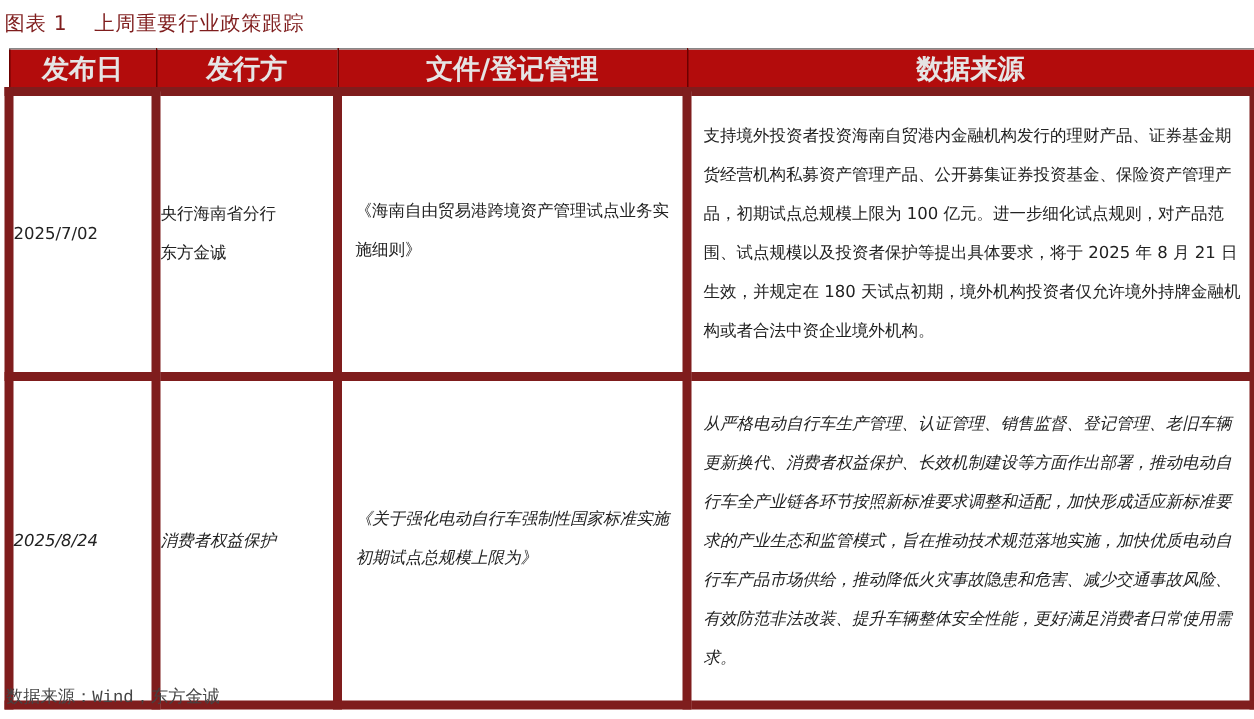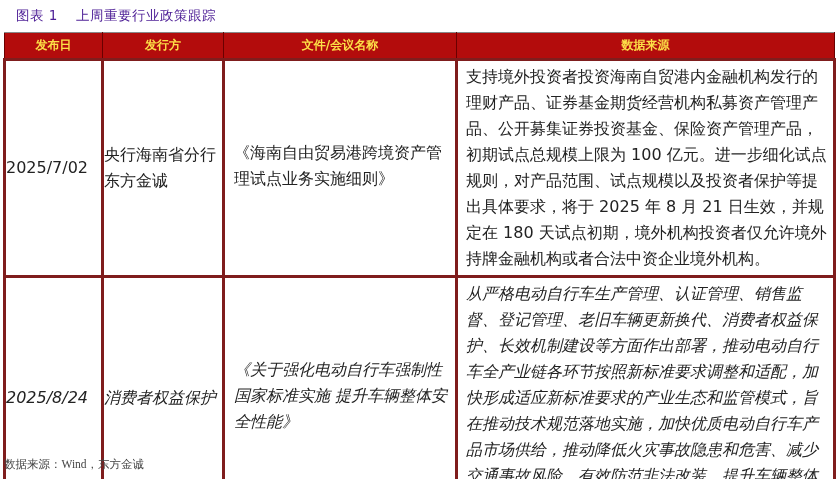--- a/index.html
+++ b/index.html
@@ -1,51 +1,51 @@
 <!DOCTYPE html>
 <html><head>
   <meta charset="utf-8">
   <style>
     html, body { margin: 0; padding: 0; background: #ffffff; }
     body { width: 836px; height: 479px; position: relative; overflow: hidden;
            font-family: "DejaVu Sans", "Liberation Sans", sans-serif; color: #222; }
-    .title { position: absolute; left: 16px; top: 7px; font-size: 13.5px; color: #4c1d95; letter-spacing: 0.5px; }
+    .title { position: absolute; left: 3px; top: 7px; font-size: 13.5px; color: #7f1d1d; letter-spacing: 0.5px; }
     .title .num { margin-right: 18px; }
     table { position: absolute; left: 3px; top: 32px; width: 830px; border-collapse: collapse; table-layout: fixed; }
-    th { background: #b30c0c; color: #fde047; font-weight: bold; font-size: 12px; height: 25px; padding: 0;
+    th { background: #b30c0c; color: #e5e5e5; font-weight: bold; font-size: 18px; height: 25px; padding: 0;
          border-left: 1px solid #6b0000; border-right: 1px solid #6b0000; border-top: 1px solid #888; border-bottom: 1px solid #888; }
-    td { border: 3px solid #7f1d1d; font-size: 16px; line-height: 26px; vertical-align: middle; padding: 0; }
+    td { border: 6px solid #7f1d1d; font-size: 11px; line-height: 26px; vertical-align: middle; padding: 0; }
     td.c { }
     td.name { padding: 0 4px 0 9px; }
     td.content { padding: 3px 6px 3px 8px; }
     tr.r1 td { height: 178px; }
     tr.r2 td { height: 207px; font-style: italic; }
     .name-text { display: block; margin-top: -4px; }
-    .source { position: absolute; left: 4px; top: 457px; font-family: Liberation Serif, serif;
+    .source { position: absolute; left: 4px; top: 457px; font-family: Liberation Mono, monospace;
               font-size: 11.5px; color: #444; }
   </style>
 </head>
 <body>
 
 <div class="title">
   <span class="num">图表 1</span><span>上周重要行业政策跟踪</span>
 </div>
 
 <table>
   <colgroup>
     <col style="width:98px">
     <col style="width:121px">
     <col style="width:233px">
     <col style="width:378px">
   </colgroup>
   <thead>
     <tr>
       <th>发布日</th>
       <th>发行方</th>
-      <th>文件/会议名称</th>
+      <th>文件/登记管理</th>
       <th>数据来源</th>
     </tr>
   </thead>
   <tbody>
     <tr class="r1">
       <td class="c">2025/7/02</td>
       <td class="c">
         <div>央行海南省分行</div>
         <div>东方金诚</div>
       </td>
@@ -53,20 +53,20 @@
         <span class="name-text">《海南自由贸易港跨境资产管理试点业务实施细则》</span>
       </td>
       <td class="content">支持境外投资者投资海南自贸港内金融机构发行的理财产品、证券基金期货经营机构私募资产管理产品、公开募集证券投资基金、保险资产管理产品，初期试点总规模上限为 100 亿元。进一步细化试点规则，对产品范围、试点规模以及投资者保护等提出具体要求，将于 2025 年 8 月 21 日生效，并规定在 180 天试点初期，境外机构投资者仅允许境外持牌金融机构或者合法中资企业境外机构。</td>
     </tr>
     <tr class="r2">
       <td class="c">2025/8/24</td>
       <td class="c">
         <div>消费者权益保护</div>
       </td>
       <td class="name">
-        <span class="name-text">《关于强化电动自行车强制性国家标准实施 提升车辆整体安全性能》</span>
+        <span class="name-text">《关于强化电动自行车强制性国家标准实施 初期试点总规模上限为》</span>
       </td>
       <td class="content">从严格电动自行车生产管理、认证管理、销售监督、登记管理、老旧车辆更新换代、消费者权益保护、长效机制建设等方面作出部署，推动电动自行车全产业链各环节按照新标准要求调整和适配，加快形成适应新标准要求的产业生态和监管模式，旨在推动技术规范落地实施，加快优质电动自行车产品市场供给，推动降低火灾事故隐患和危害、减少交通事故风险、有效防范非法改装、提升车辆整体安全性能，更好满足消费者日常使用需求。</td>
     </tr>
   </tbody>
 </table>
 
 <div class="source">数据来源：Wind，东方金诚</div>
 
 </body></html>

